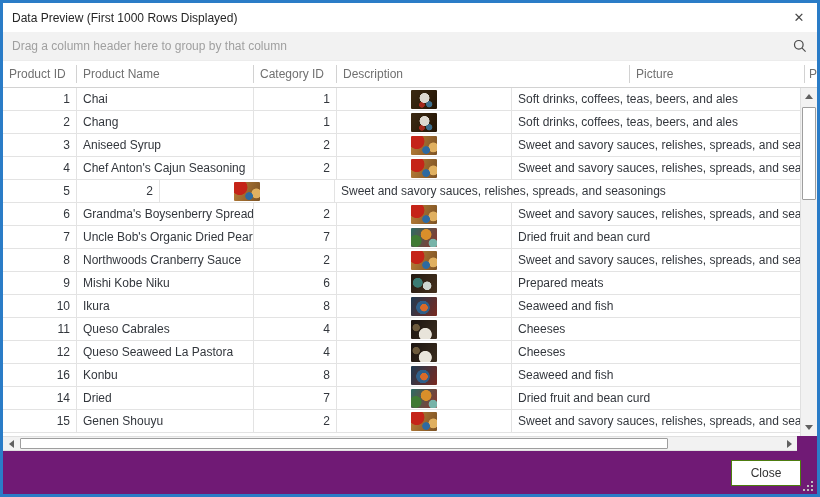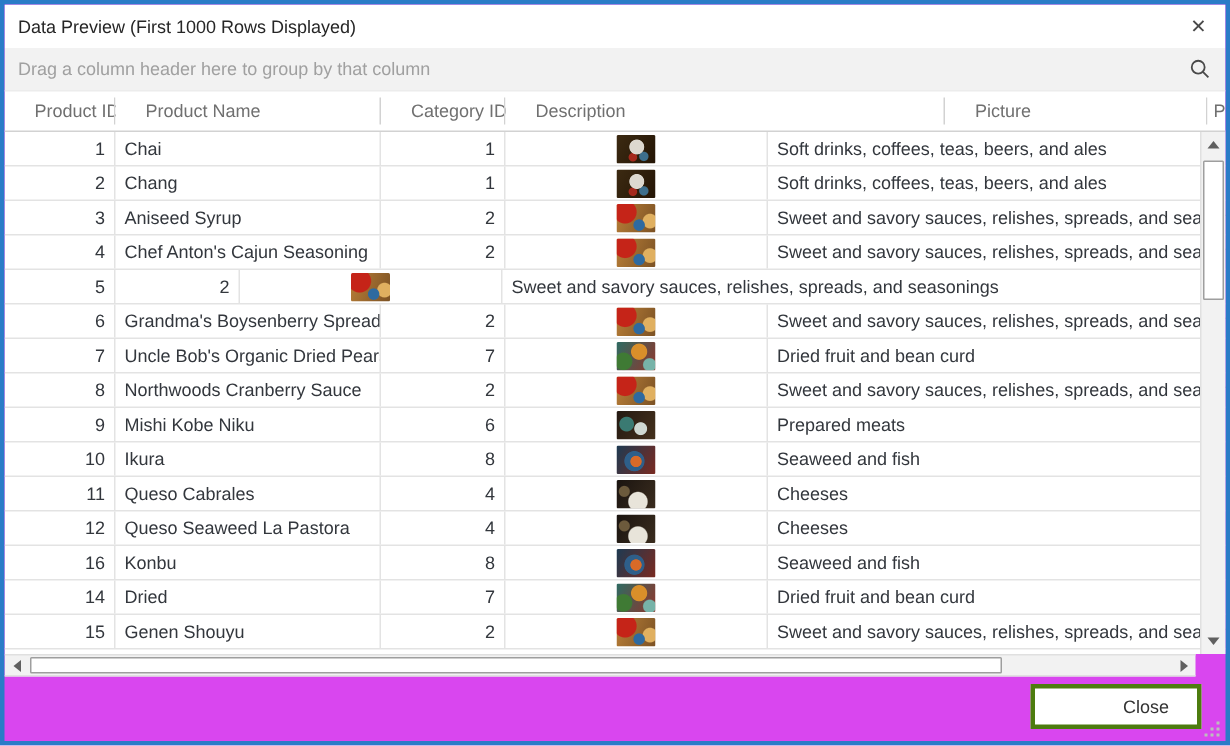--- a/index.html
+++ b/index.html
@@ -1,31 +1,31 @@
 <!DOCTYPE html>
 <html><head>
 <meta charset="utf-8">
 <style>
   html,body{margin:0;padding:0;background:#fff;}
   .window{
     position:relative;width:820px;height:497px;box-sizing:border-box;
-    border:3px solid #2a7cc7;background:#d946ef;
+    border:3px solid #2a7cc7;background:#701a75;
     font-family:"Liberation Sans",sans-serif;font-size:12px;color:#33373d;
     overflow:hidden;
   }
   
   .titlebar{height:29px;display:flex;align-items:center;justify-content:space-between;padding:0 9px;background:#fff;}
   .title{color:#262626;}
   .close-x{width:18px;height:18px;display:flex;align-items:center;justify-content:center;color:#4a4a4a;font-size:13px;cursor:default;}
   
   .group-panel{height:28px;background:#f2f2f2;display:flex;align-items:center;justify-content:space-between;padding:0 9px;color:#a0a0a0;gap:36px;}
   .search-icon{display:flex;align-items:center;}
   
   .header-row{height:28px;display:flex;align-items:stretch;box-sizing:border-box;border-top:1px solid #ececec;border-bottom:1px solid #d2d2d2;background:#fff;}
-  .hc{display:flex;align-items:center;padding:0 20px;color:#707070;position:relative;box-sizing:border-box;white-space:nowrap;overflow:hidden;}
+  .hc{display:flex;align-items:center;padding:0 6px;color:#707070;position:relative;box-sizing:border-box;white-space:nowrap;overflow:hidden;}
   .hc::after{content:'';position:absolute;right:0;top:4px;bottom:4px;width:1px;background:#d2d2d2;}
   .hc.last::after{display:none;}
   .c1{width:74px;} .c2{width:177px;} .c3{width:83px;} .c4{width:175px;} .c5{flex:1;min-width:0;} .c6{width:12px;border-left:0;}
   .hc.c6{padding:0 0 0 4px;}
   
   .grid-body{position:relative;height:348px;overflow:hidden;background:#fff;}
   .row{display:flex;height:23px;box-sizing:border-box;border-bottom:1px solid #e3e3e3;align-items:stretch;}
   .c{display:flex;align-items:center;padding:0 6px;box-sizing:border-box;white-space:nowrap;overflow:hidden;border-right:1px solid #e3e3e3;}
   .c.c5{border-right:none;}
   .num{justify-content:flex-end;}
@@ -66,21 +66,21 @@
   .tri-down{width:0;height:0;border-left:4px solid transparent;border-right:4px solid transparent;border-top:5px solid #606060;}
   .tri-left{width:0;height:0;border-top:4px solid transparent;border-bottom:4px solid transparent;border-right:5px solid #606060;}
   .tri-right{width:0;height:0;border-top:4px solid transparent;border-bottom:4px solid transparent;border-left:5px solid #606060;}
   .vthumb{position:absolute;left:1px;right:1px;top:19px;height:93px;background:#fff;border:1px solid #9e9e9e;box-sizing:border-box;border-radius:1px;}
   
   .hscroll{position:absolute;left:0;top:433px;width:794px;height:15px;background:#f2f2f2;border-top:1px solid #e0e0e0;border-bottom:1px solid #e0e0e0;box-sizing:border-box;}
   .hbtn{position:absolute;top:0;bottom:0;width:15px;display:flex;align-items:center;justify-content:center;}
   .hbtn.left{left:1px;} .hbtn.right{right:0;}
   .hthumb{position:absolute;top:1px;bottom:1px;left:17px;width:648px;background:#fff;border:1px solid #9e9e9e;box-sizing:border-box;border-radius:1px;}
   
-  .close-btn{position:absolute;right:16px;bottom:8px;width:68px;height:24px;background:#fff;border:3px solid #4d7c0f;color:#333;font-family:"Liberation Sans",sans-serif;font-size:12px;display:flex;align-items:center;justify-content:center;cursor:default;padding-left:40px;}
+  .close-btn{position:absolute;right:16px;bottom:8px;width:68px;height:24px;background:#fff;border:1px solid #4d7c0f;color:#333;font-family:"Liberation Sans",sans-serif;font-size:12px;display:flex;align-items:center;justify-content:center;cursor:default;}
   .grip{position:absolute;right:4px;bottom:3px;width:13px;height:13px;}
   .grip span{position:absolute;width:2px;height:2px;background:#bdbdbd;}
   .grip .d1{right:0;bottom:8px;} .grip .d2{right:0;bottom:4px;} .grip .d3{right:4px;bottom:4px;}
   .grip .d4{right:0;bottom:0;} .grip .d5{right:4px;bottom:0;} .grip .d6{right:8px;bottom:0;}
 </style>
 </head>
 <body>
 
 <div class="window">
 

